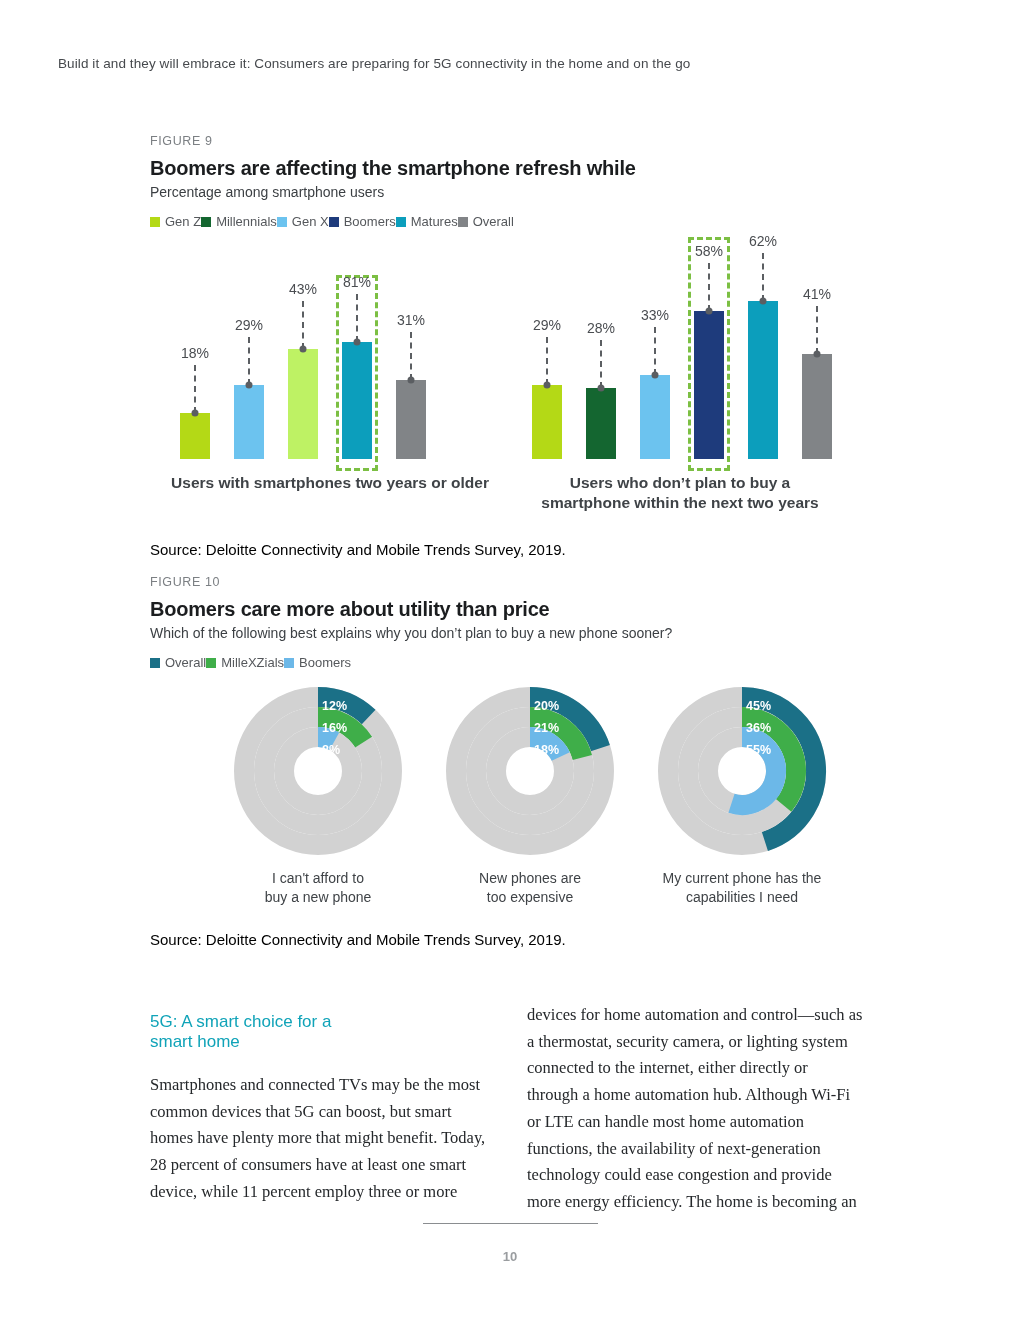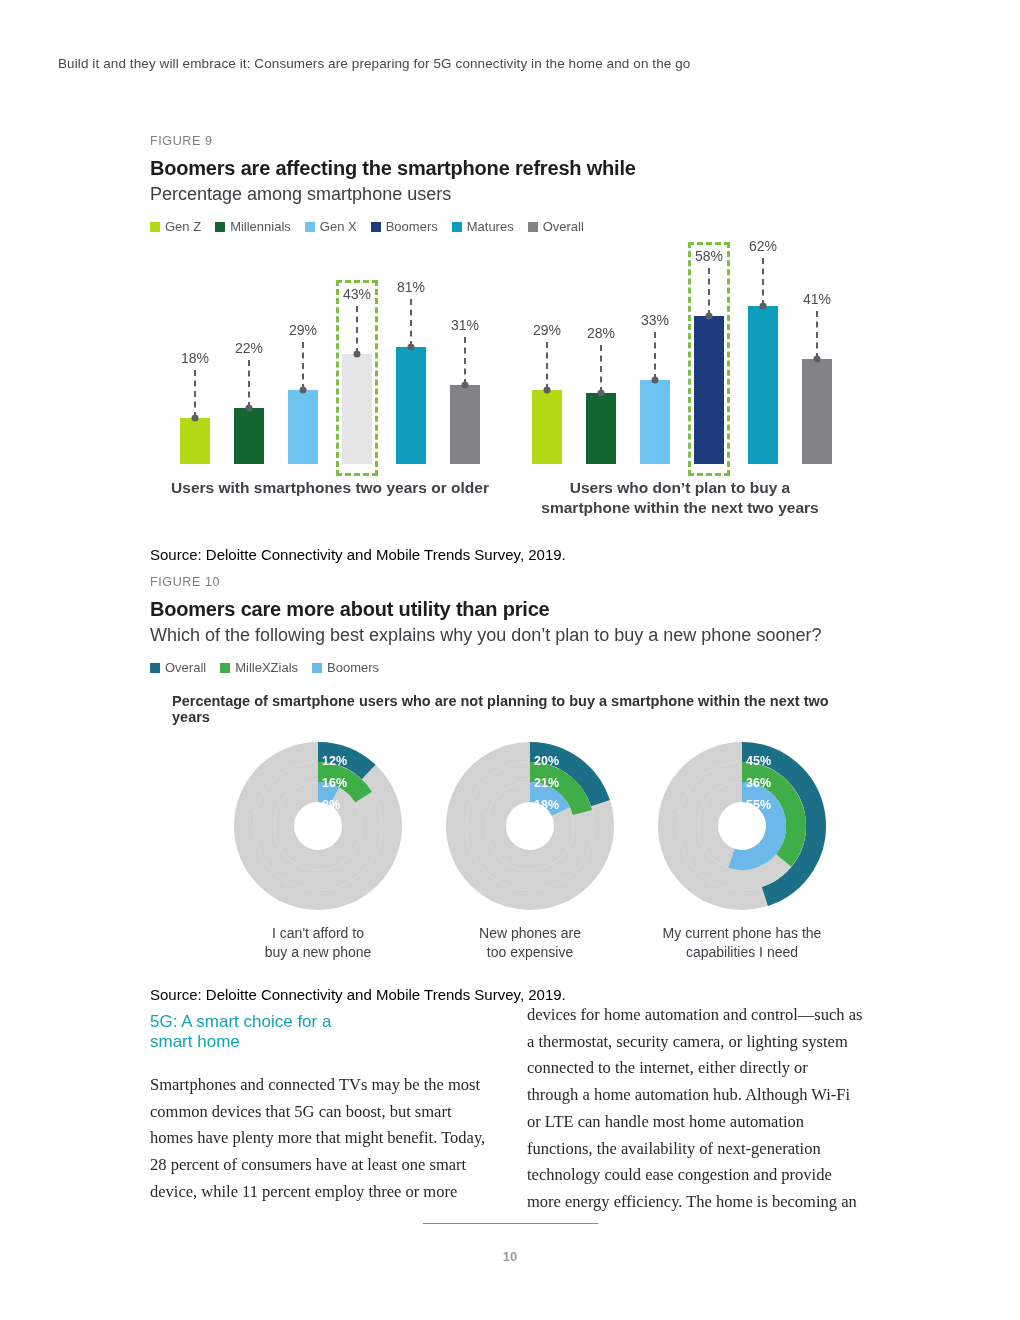--- a/index.html
+++ b/index.html
@@ -37,28 +37,28 @@
     margin-bottom: 9px;
   }
   .fig-title {
     font-size: 20px;
     font-weight: bold;
     color: #1b1d1f;
     letter-spacing: -0.2px;
     margin-bottom: 4px;
   }
   .fig-subtitle {
-    font-size: 18px;
+    font-size: 14px;
     color: #3b3f43;
     margin-bottom: 14px;
   }
   .legend {
     display: flex;
     align-items: center;
-    gap: 14px;
+    gap: 0;
     margin-bottom: 6px;
   }
   .legend-item {
     display: flex;
     align-items: center;
     gap: 5px;
     font-size: 13px;
     color: #55585c;
   }
   .legend-swatch {
@@ -261,35 +261,28 @@
       <div class="highlight-box" style="border-color: rgb(124, 191, 67); left: 186px; width: 42px; top: 34.35px; height: 195.65px;"></div>
       <div class="bar-group" style="left: 18px; height: 250px;">
         <div class="bar-slot" style="height: 250px; padding-bottom: 32px;">
           <div class="bar-rect" style="height: 45.9px; background: rgb(180, 217, 22);">
             <div class="bar-leader" style="height: 48px; top: -48px;"></div>
             <div class="bar-dot" style="top: 0px;"></div>
             <div class="bar-callout" style="top: -68px;">18%</div>
           </div>
         </div>
         <div class="bar-slot" style="height: 250px; padding-bottom: 32px;">
-          <div class="bar-rect" style="height: 56.1px; background: rgb(20, 102, 48);">
-            <div class="bar-leader" style="height: 48px; top: -48px;"></div>
-            <div class="bar-dot" style="top: 0px;"></div>
-            <div class="bar-callout" style="top: -68px;">22%</div>
-          </div>
-        </div>
-        <div class="bar-slot" style="height: 250px; padding-bottom: 32px;">
           <div class="bar-rect" style="height: 73.95px; background: rgb(108, 195, 239);">
             <div class="bar-leader" style="height: 48px; top: -48px;"></div>
             <div class="bar-dot" style="top: 0px;"></div>
             <div class="bar-callout" style="top: -68px;">29%</div>
           </div>
         </div>
         <div class="bar-slot" style="height: 250px; padding-bottom: 32px;">
-          <div class="bar-rect" style="height: 109.65px; background: #e5e5e5;">
+          <div class="bar-rect" style="height: 109.65px; background: #bef264;">
             <div class="bar-leader" style="height: 48px; top: -48px;"></div>
             <div class="bar-dot" style="top: 0px;"></div>
             <div class="bar-callout" style="top: -68px;">43%</div>
           </div>
         </div>
         <div class="bar-slot" style="height: 250px; padding-bottom: 32px;">
           <div class="bar-rect" style="height: 117.3px; background: rgb(12, 158, 188);">
             <div class="bar-leader" style="height: 48px; top: -48px;"></div>
             <div class="bar-dot" style="top: 0px;"></div>
             <div class="bar-callout" style="top: -68px;">81%</div>
@@ -365,21 +358,20 @@
       </div>
       <div class="legend-item">
         <span class="legend-swatch" style="background: rgb(63, 174, 73);"></span>
         <span>MilleXZials</span>
       </div>
       <div class="legend-item">
         <span class="legend-swatch" style="background: rgb(108, 184, 232);"></span>
         <span>Boomers</span>
       </div>
     </div>
-  <div class="donut-heading">Percentage of smartphone users who are not planning to buy a smartphone within the next two years</div>
   <div class="donut-row" id="fig10-donuts" style="margin-left:62px;">
       <div class="donut-cell">
         <div class="donut-wrap">
           <svg width="178" height="178" viewBox="0 0 178 178">
             <circle cx="89" cy="89" r="74" fill="none" stroke="#d2d2d2" stroke-width="20"></circle>
             <path d="M 89 15 A 74 74 0 0 1 139.65648583872297 35.056321570815555" fill="none" stroke="#1b7087" stroke-width="20"></path>
             <circle cx="89" cy="89" r="54" fill="none" stroke="#d2d2d2" stroke-width="20"></circle>
             <path d="M 89 35 A 54 54 0 0 1 134.5937079771088 60.06535307113418" fill="none" stroke="#3fae49" stroke-width="20"></path>
             <circle cx="89" cy="89" r="34" fill="none" stroke="#d2d2d2" stroke-width="20"></circle>
             <path d="M 89 55 A 34 34 0 0 1 105.37962491945832 59.20557287850863" fill="none" stroke="#6cb8e8" stroke-width="20"></path>

